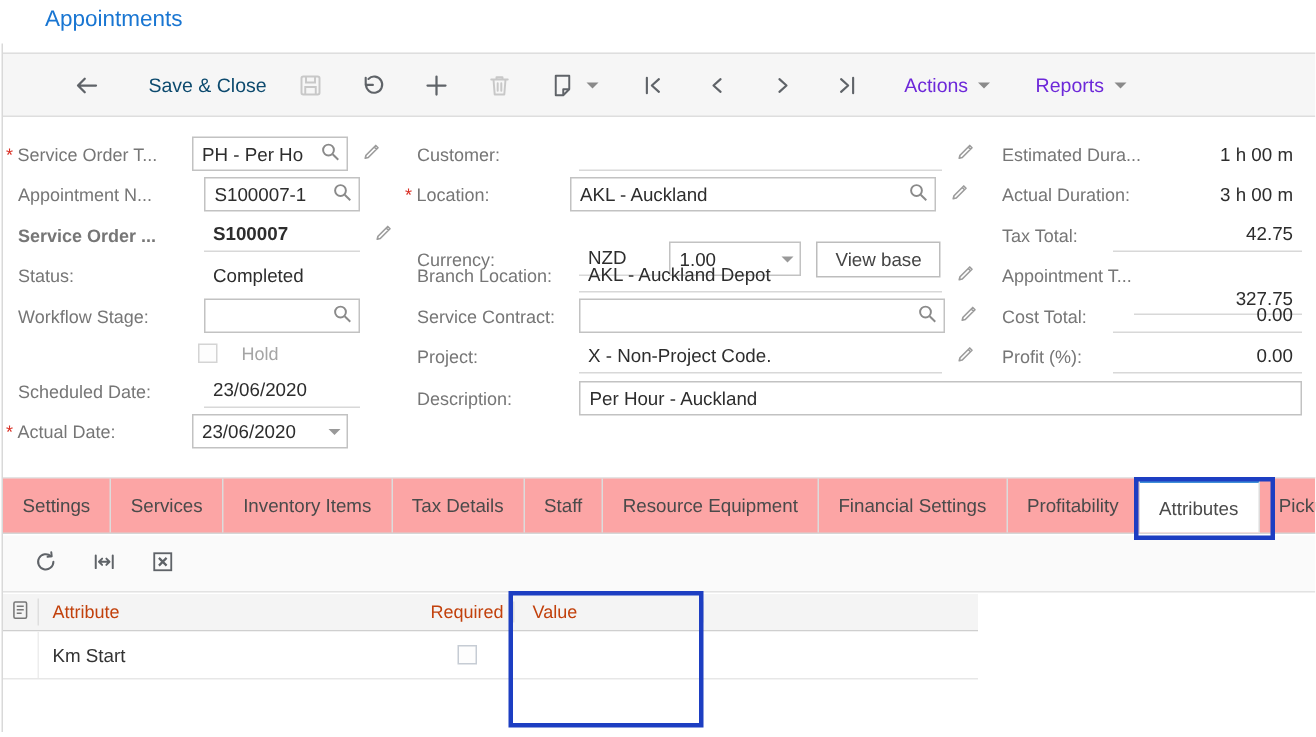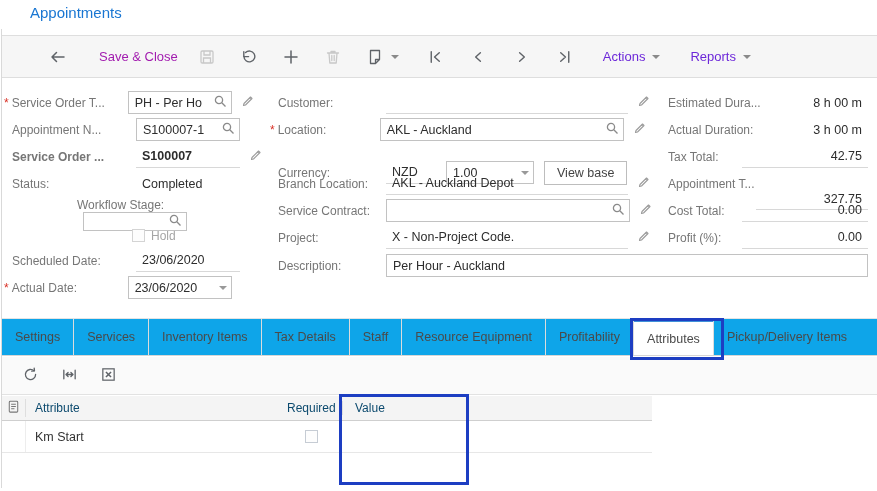--- a/index.html
+++ b/index.html
@@ -12,21 +12,21 @@
   .title { position:absolute; left:30px; top:4px; font-size:15px; color:#1976d2; }
 
   
   .toolbar { position:absolute; left:2px; right:0; top:35px; height:43px; background:#f6f6f6;
              border-top:1px solid #dedede; border-bottom:1px solid #dedede;
              display:flex; align-items:center; padding-left:46px; }
   .tbtn { display:flex; align-items:center; border:none; background:transparent; color:#5f6368;
           cursor:pointer; padding:0; }
   .tbtn.disabled { color:#c8c8c8; }
   .tbtn svg { display:block; }
-  .t-label { font-size:13px; color:#a21caf; margin:0 20px 0 14px; white-space:nowrap; }
+  .t-label { font-size:13px; color:#0c4a6e; margin:0 20px 0 14px; white-space:nowrap; }
   .menu-btn { display:flex; align-items:center; gap:7px; font-size:13px; color:#6d28d9;
               background:transparent; border:none; cursor:pointer; }
   .caret { width:0; height:0; border-left:4px solid transparent; border-right:4px solid transparent;
            border-top:4px solid #8a8a8a; display:inline-block; }
   .mr24 { margin-right:24px; } .mr26 { margin-right:26px; } .mr28 { margin-right:28px; }
   .mr18 { margin-right:18px; } .mr30 { margin-right:30px; }
 
   
   .frow { position:absolute; height:25px; display:flex; align-items:center; font-size:12.5px; }
   .flabel { color:#767676; font-size:12px; white-space:nowrap; }
@@ -40,37 +40,37 @@
   .lookup-ic { color:#8a8a8a; } .pencil-ic { color:#9c9c9c; margin-left:9px; }
   .dd-caret { width:0;height:0;border-left:4px solid transparent;border-right:4px solid transparent;
               border-top:4px solid #999; }
   .cb { width:13px; height:13px; border:1px solid #c6ccd4; background:#fdfdfd; display:inline-block; cursor:pointer; }
   .num-val { justify-content:flex-end; text-align:right; padding-right:6px; }
   .btn { border:1px solid #bdbdbd; background:#fff; height:24px; font-size:12.5px; color:#444;
          padding:0 12px; cursor:pointer; }
 
   
   .tabbar { position:absolute; left:2px; right:0; top:318px; height:38px; border-top:1px solid #e4e4e4;
-            border-bottom:1px solid #d6d6d6; display:flex; align-items:stretch; background:#0ea5e9; }
+            border-bottom:1px solid #d6d6d6; display:flex; align-items:stretch; background:#fca5a5; }
   .tab { display:flex; align-items:center; padding:0 13px; font-size:12.5px; color:#4a4a4a;
          border-right:1px solid #dcdcdc; cursor:pointer; white-space:nowrap; position:relative; }
   .tab.active { border-top:3px solid #4090d8; background:#fff; }
   .tab.last { border-right:none; }
   .tab-annot { position:absolute; left:-4px; top:-4px; right:-11px; bottom:-5px;
                border:3px solid #1d3ec2; pointer-events:none; z-index:6; }
 
   
   .gridbar { position:absolute; left:2px; right:0; top:357px; height:38px; background:#fafafa;
              border-bottom:1px solid #e2e2e2; display:flex; align-items:center; padding-left:20px; gap:22px; }
   .gbtn { background:transparent; border:none; color:#5f6368; cursor:pointer; display:flex; align-items:center; }
 
   
   .grid { position:absolute; left:2px; top:396px; width:650px; font-size:12.5px; }
   .g-head { display:flex; height:25px; background:#f4f4f4; border-bottom:1px solid #cfcfcf;
-            color:#0c4a6e; font-size:12px; align-items:center; }
+            color:#c2410c; font-size:12px; align-items:center; }
   .g-row { display:flex; height:32px; align-items:stretch; border-bottom:1px solid #e7e7e7; background:#fff; }
   .g-row.sel { border-bottom:1px solid #d4d4d4; height:31px; }
   .c0 { width:24px; display:flex; align-items:center; justify-content:center; border-right:1px solid #dedede; }
   .c1 { width:254px; display:flex; align-items:center; padding-left:9px; }
   .c2 { width:62px; display:flex; align-items:center; justify-content:center; }
   .c3 { width:127px; display:flex; align-items:center; padding-left:12px; }
   .c4 { flex:1; }
   .g-head .c2 { justify-content:flex-start; padding-left:7px; }
   .g-head .c3 { border-left:1px solid #dedede; border-right:1px solid #dedede; }
   .sel .c0, .sel .c1, .sel .c2 { background:#e8eaec; }
@@ -210,34 +210,34 @@
         </svg></span>
   </div>
 
   <div class="frow" style="left:4px; top:171px; width:262px;">
     <span class="flabel" style="width:124px; margin-left:8px;">Status:</span>
     <div class="plain-field" style="width:104px;">
       <span>Completed</span>
     </div>
   </div>
 
-  <div class="frow" style="left:4px; top:198px; width:262px;flex-direction:column;">
+  <div class="frow" style="left:4px; top:198px; width:262px;">
     <span class="flabel" style="width:124px; margin-left:8px;">Workflow Stage:</span>
     <div class="box-field" style="width:104px;">
       <span class="grow"></span>
       <span class="lookup-ic"><svg width="14" height="14" viewBox="0 0 14 14" fill="none" stroke="currentColor" stroke-width="1.3">
             <circle cx="6" cy="6" r="3.6"></circle>
             <path d="M8.8 8.8 L12.5 12.5"></path>
           </svg></span>
     </div>
   </div>
 
   <div class="frow" style="left:132px; top:223px; width:130px;">
     <span class="cb" style="border-color:#d4d4d4;"></span>
-    <span class="flabel" style="margin-left:6px; color:#a5a5a5;">Hold</span>
+    <span class="flabel" style="margin-left:16px; color:#a5a5a5;">Hold</span>
   </div>
 
   <div class="frow" style="left:4px; top:248px; width:262px;">
     <span class="flabel" style="width:124px; margin-left:8px;">Scheduled Date:</span>
     <div class="u-field" style="width:104px;">
       <span class="grow">23/06/2020</span>
     </div>
   </div>
 
   <div class="frow" style="left:4px; top:275px; width:262px;">
@@ -323,21 +323,21 @@
       <span class="grow">X - Non-Project Code.</span>
     </div>
     <span class="pencil-ic"><svg width="14" height="14" viewBox="0 0 14 14" fill="none" stroke="currentColor" stroke-width="1.1" stroke-linejoin="round">
           <path d="M2.5 11.5 L3 9.5 L9.5 3 L11 4.5 L4.5 11 Z M8.5 4 L10 5.5"></path>
         </svg></span>
   </div>
 
   <div class="frow" style="left:668px; top:90px; width:200px;">
     <span class="flabel grow">Estimated Dura...</span>
     <div class="plain-field num-val" style="width:100px;">
-      <span>8 h 00 m</span>
+      <span>1 h 00 m</span>
     </div>
   </div>
   <div class="frow" style="left:668px; top:117px; width:200px;">
     <span class="flabel grow">Actual Duration:</span>
     <div class="plain-field num-val" style="width:100px;">
       <span>3 h 00 m</span>
     </div>
   </div>
   <div class="frow" style="left:668px; top:144px; width:200px;">
     <span class="flabel grow">Tax Total:</span>
@@ -364,20 +364,21 @@
     </div>
   </div>
 
   <div class="tabbar">
     <div class="tab">Settings</div>
     <div class="tab">Services</div>
     <div class="tab">Inventory Items</div>
     <div class="tab">Tax Details</div>
     <div class="tab">Staff</div>
     <div class="tab">Resource Equipment</div>
+    <div class="tab">Financial Settings</div>
     <div class="tab">Profitability</div>
     <div class="tab active">
       <span>Attributes</span>
       <span class="tab-annot"></span>
     </div>
     <div class="tab last">Pickup/Delivery Items</div>
   </div>
 
   <div class="gridbar">
     <button class="gbtn">

